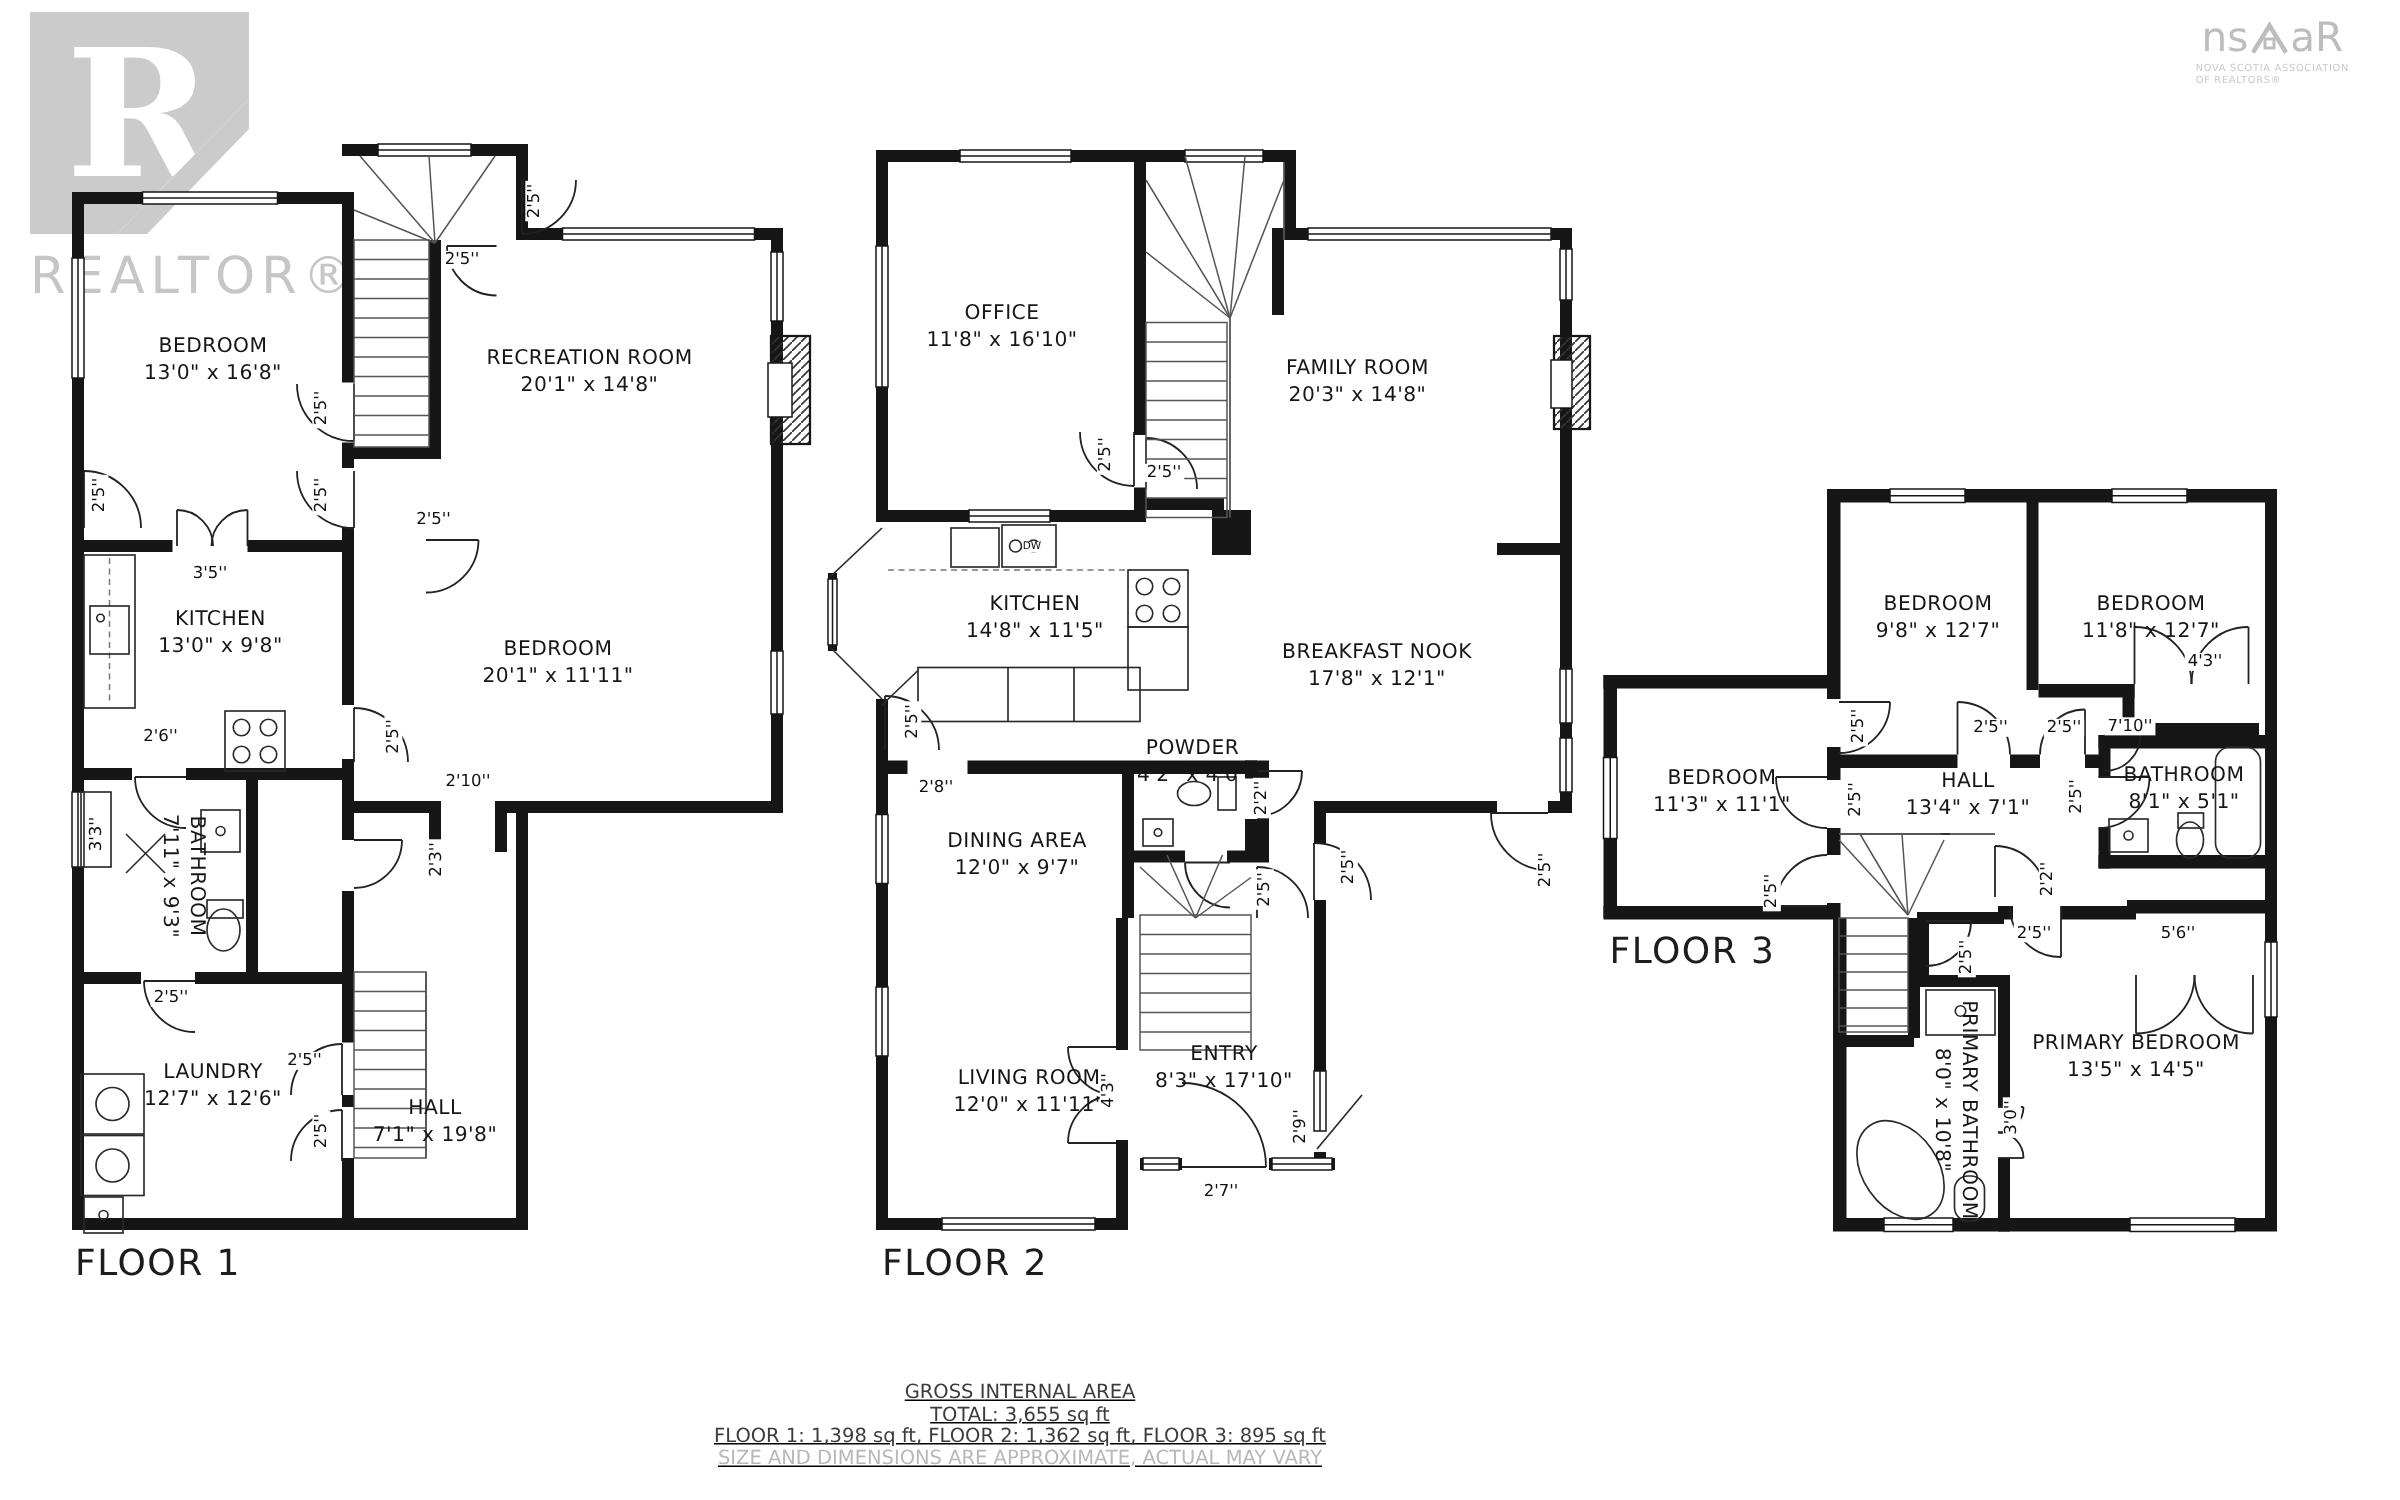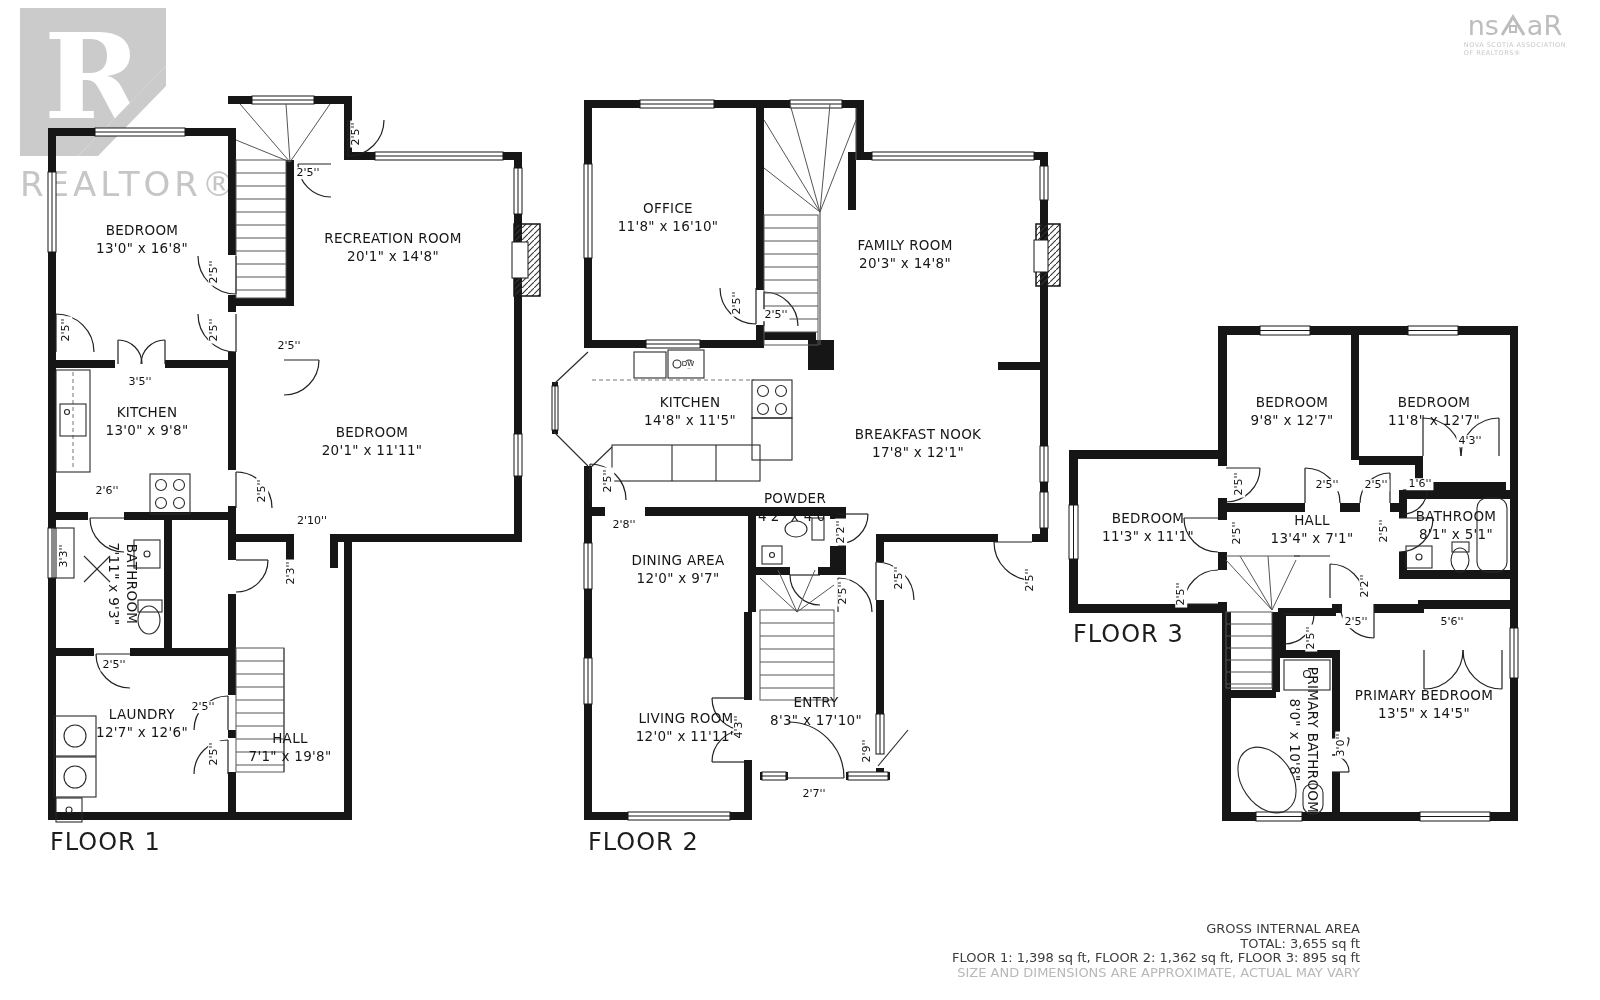--- a/index.html
+++ b/index.html
@@ -20,21 +20,21 @@
   #labels{position:absolute;left:0;top:0;width:1600px;height:1000px;z-index:3;pointer-events:none;}
   .room{position:absolute;transform:translate(-50%,-50%);text-align:center;color:#161616;
         font-size:13.5px;letter-spacing:.3px;line-height:1.3;white-space:nowrap;}
   .room.v{transform:translate(-50%,-50%) rotate(90deg);}
   .dim{position:absolute;transform:translate(-50%,-50%);font-size:11px;color:#111;background:#fff;
        padding:0 2px;white-space:nowrap;line-height:1.05;}
   .dim.v{transform:translate(-50%,-50%) rotate(-90deg);}
   .dim.tiny{font-size:7px;padding:0;}
   .floorlab{position:absolute;font-size:24px;color:#1d1d1d;letter-spacing:1px;white-space:nowrap;}
   
-  #footer{position:absolute;left:0;top:922px;width:1360px;text-align:right;z-index:3;}
+  #footer{position:absolute;left:0;top:922px;width:1360px;text-align:center;z-index:3;text-decoration:underline;}
   #footer div{font-size:13px;color:#3c3c3c;line-height:1.12;}
   #footer div:last-child{color:#b8b8b8;}
 </style>
 </head>
 <body>
 
 <div id="canvas">
 
   <div id="realtor-mark">
     <div id="realtor-sq">
@@ -545,21 +545,21 @@
         <div>PRIMARY BATHROOM</div>
         <div>8'0" x 10'8"</div>
       </div>
       <div class="room" style="left: 1424px; top: 705px;">
         <div>PRIMARY BEDROOM</div>
         <div>13'5" x 14'5"</div>
       </div>
       <div class="dim v" style="left: 1239px; top: 484px;">2'5''</div>
       <div class="dim" style="left: 1327px; top: 485px;">2'5''</div>
       <div class="dim" style="left: 1376px; top: 485px;">2'5''</div>
-      <div class="dim" style="left: 1420px; top: 484px;">1'6''</div>
+      <div class="dim" style="left: 1420px; top: 484px;">7'10''</div>
       <div class="dim" style="left: 1470px; top: 441px;">4'3''</div>
       <div class="dim v" style="left: 1237px; top: 533px;">2'5''</div>
       <div class="dim v" style="left: 1384px; top: 531px;">2'5''</div>
       <div class="dim v" style="left: 1181px; top: 594px;">2'5''</div>
       <div class="dim v" style="left: 1365px; top: 586px;">2'2''</div>
       <div class="dim v" style="left: 1311px; top: 638px;">2'5''</div>
       <div class="dim" style="left: 1356px; top: 622px;">2'5''</div>
       <div class="dim" style="left: 1452px; top: 622px;">5'6''</div>
       <div class="dim v" style="left: 1341px; top: 745px;">3'0''</div>
       <div class="floorlab" style="left: 1073px; top: 620px; transform: none;">FLOOR 3</div>

